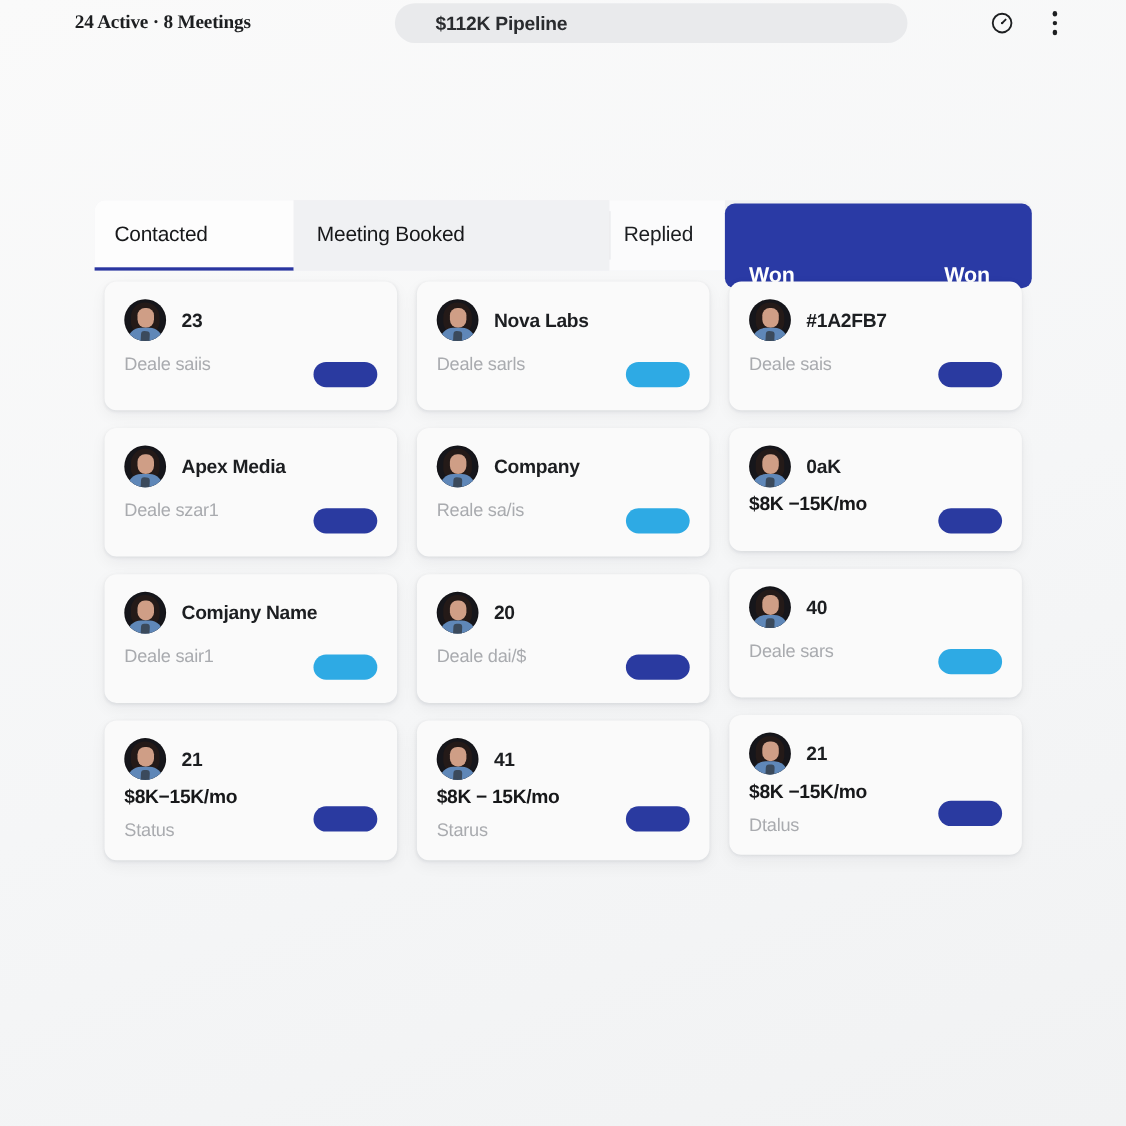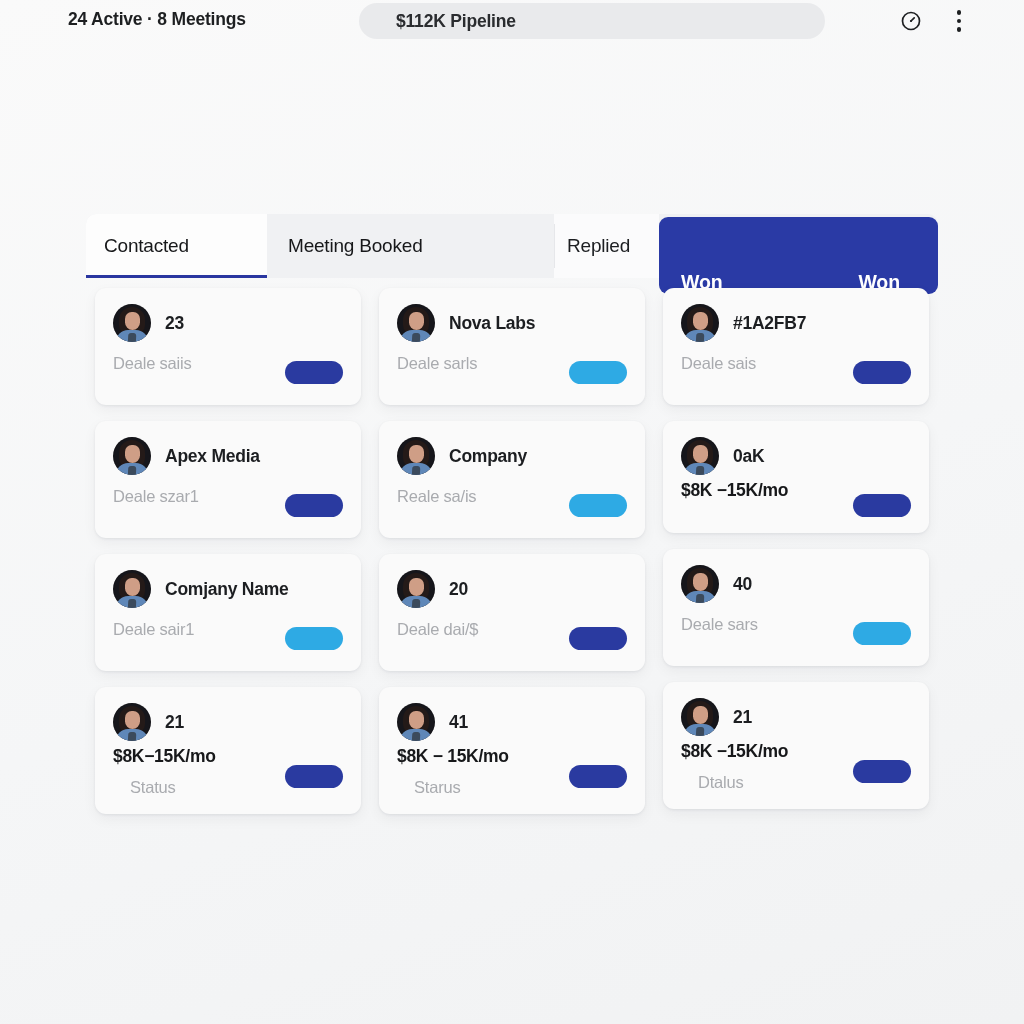--- a/index.html
+++ b/index.html
@@ -17,21 +17,21 @@
 
   
   .topbar {
     position: absolute; left: 0; top: 0;
     width: 1024px; height: 44px;
     display: flex; align-items: center;
   }
   .topbar-stats {
     position: absolute; left: 68px; top: 9px;
     font-size: 17.5px; font-weight: 600; color: #1d1f21;
-    letter-spacing: -0.2px; white-space: nowrap;
+    letter-spacing: -0.2px; white-space: nowrap; font-family: Liberation Serif, serif;
   }
   .pipeline-pill {
     position: absolute; left: 359px; top: 3px;
     width: 466px; height: 36px;
     background: #e9eaec; border-radius: 18px;
     display: flex; align-items: center;
   }
   .pipeline-pill-text {
     margin-left: 37px;
     font-size: 17.5px; font-weight: 600; color: #2a2c2f;
@@ -44,21 +44,21 @@
   .icon-btn {
     width: 26px; height: 26px;
     display: flex; align-items: center; justify-content: center;
     cursor: pointer;
   }
   .dots-icon { width: 5px; display: flex; flex-direction: column; gap: 4px; align-items: center; }
   .dots-icon i { width: 4.5px; height: 4.5px; border-radius: 50%; background: #1d1f21; display: block; }
 
   
   .board {
-    position: absolute; left: 86px; top: 214px;
+    position: absolute; left: 86px; top: 182px;
     width: 852px;
   }
   .tabbar {
     position: relative;
     display: flex; align-items: stretch;
     height: 64px;
     background: #f0f1f3;
     border-top-left-radius: 10px; border-top-right-radius: 10px;
   }
   .tab {
@@ -154,21 +154,21 @@
   .card-amount {
     margin-top: 5px;
     font-size: 17.5px; font-weight: 700; color: #17181a;
     letter-spacing: -0.3px;
   }
   .card-sub {
     margin-top: 12px;
     font-size: 16.5px; font-weight: 400; color: #a9abaf;
     letter-spacing: -0.2px;
   }
-  .card-sub.tight { margin-top: 11px; margin-left: 17px; }
+  .card-sub.tight { margin-top: 11px; }
   .pill {
     position: absolute; right: 18px;
     width: 58px; height: 23px; border-radius: 12px;
   }
   .pill.dark { background: #2a3aa0; }
   .pill.light { background: #2eaae4; }
 </style>
 </head>
 <body>
 

